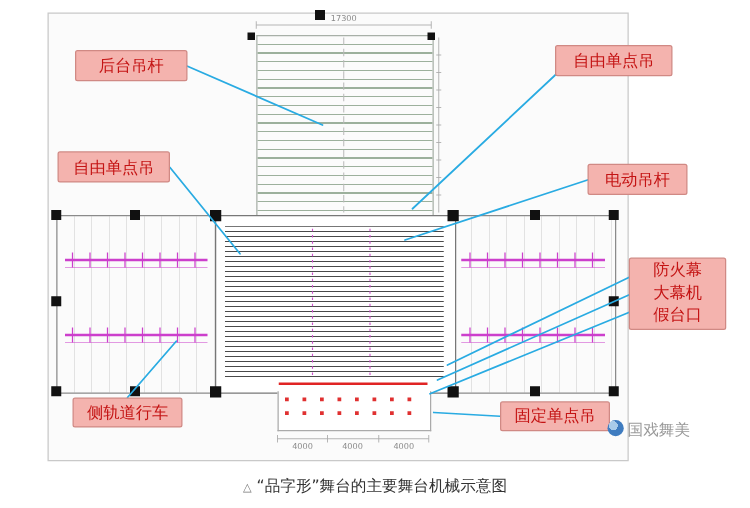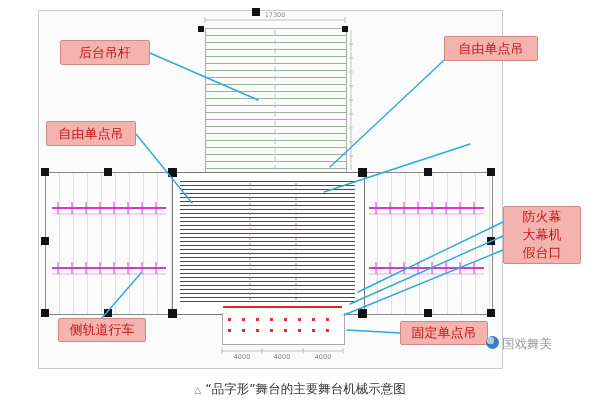--- a/index.html
+++ b/index.html
@@ -146,20 +146,21 @@
       <line x1="503" y1="236" x2="350" y2="304"></line>
       <line x1="503" y1="250" x2="344" y2="315"></line>
       <line x1="102" y1="318" x2="141" y2="273"></line>
       <line x1="400" y1="333" x2="347" y2="330"></line>
     </g>
   </svg>
 
   <div class="lbl" style="left:60px;top:40px;width:90px;height:25px">后台吊杆</div>
   <div class="lbl" style="left:444px;top:36px;width:94px;height:25px">自由单点吊</div>
   <div class="lbl" style="left:46px;top:121px;width:90px;height:25px">自由单点吊</div>
+  <div class="lbl" style="left:470px;top:131px;width:80px;height:25px">电动吊杆</div>
   <div class="lbl multi" style="left:503px;top:206px;width:78px;height:58px">
     <span>防火幕</span>
     <span>大幕机</span>
     <span>假台口</span>
   </div>
   <div class="lbl" style="left:58px;top:318px;width:88px;height:24px">侧轨道行车</div>
   <div class="lbl" style="left:400px;top:321px;width:88px;height:24px">固定单点吊</div>
 
   <div class="caption">
     <span class="marker">△</span><span>“品字形”舞台的主要舞台机械示意图</span>

